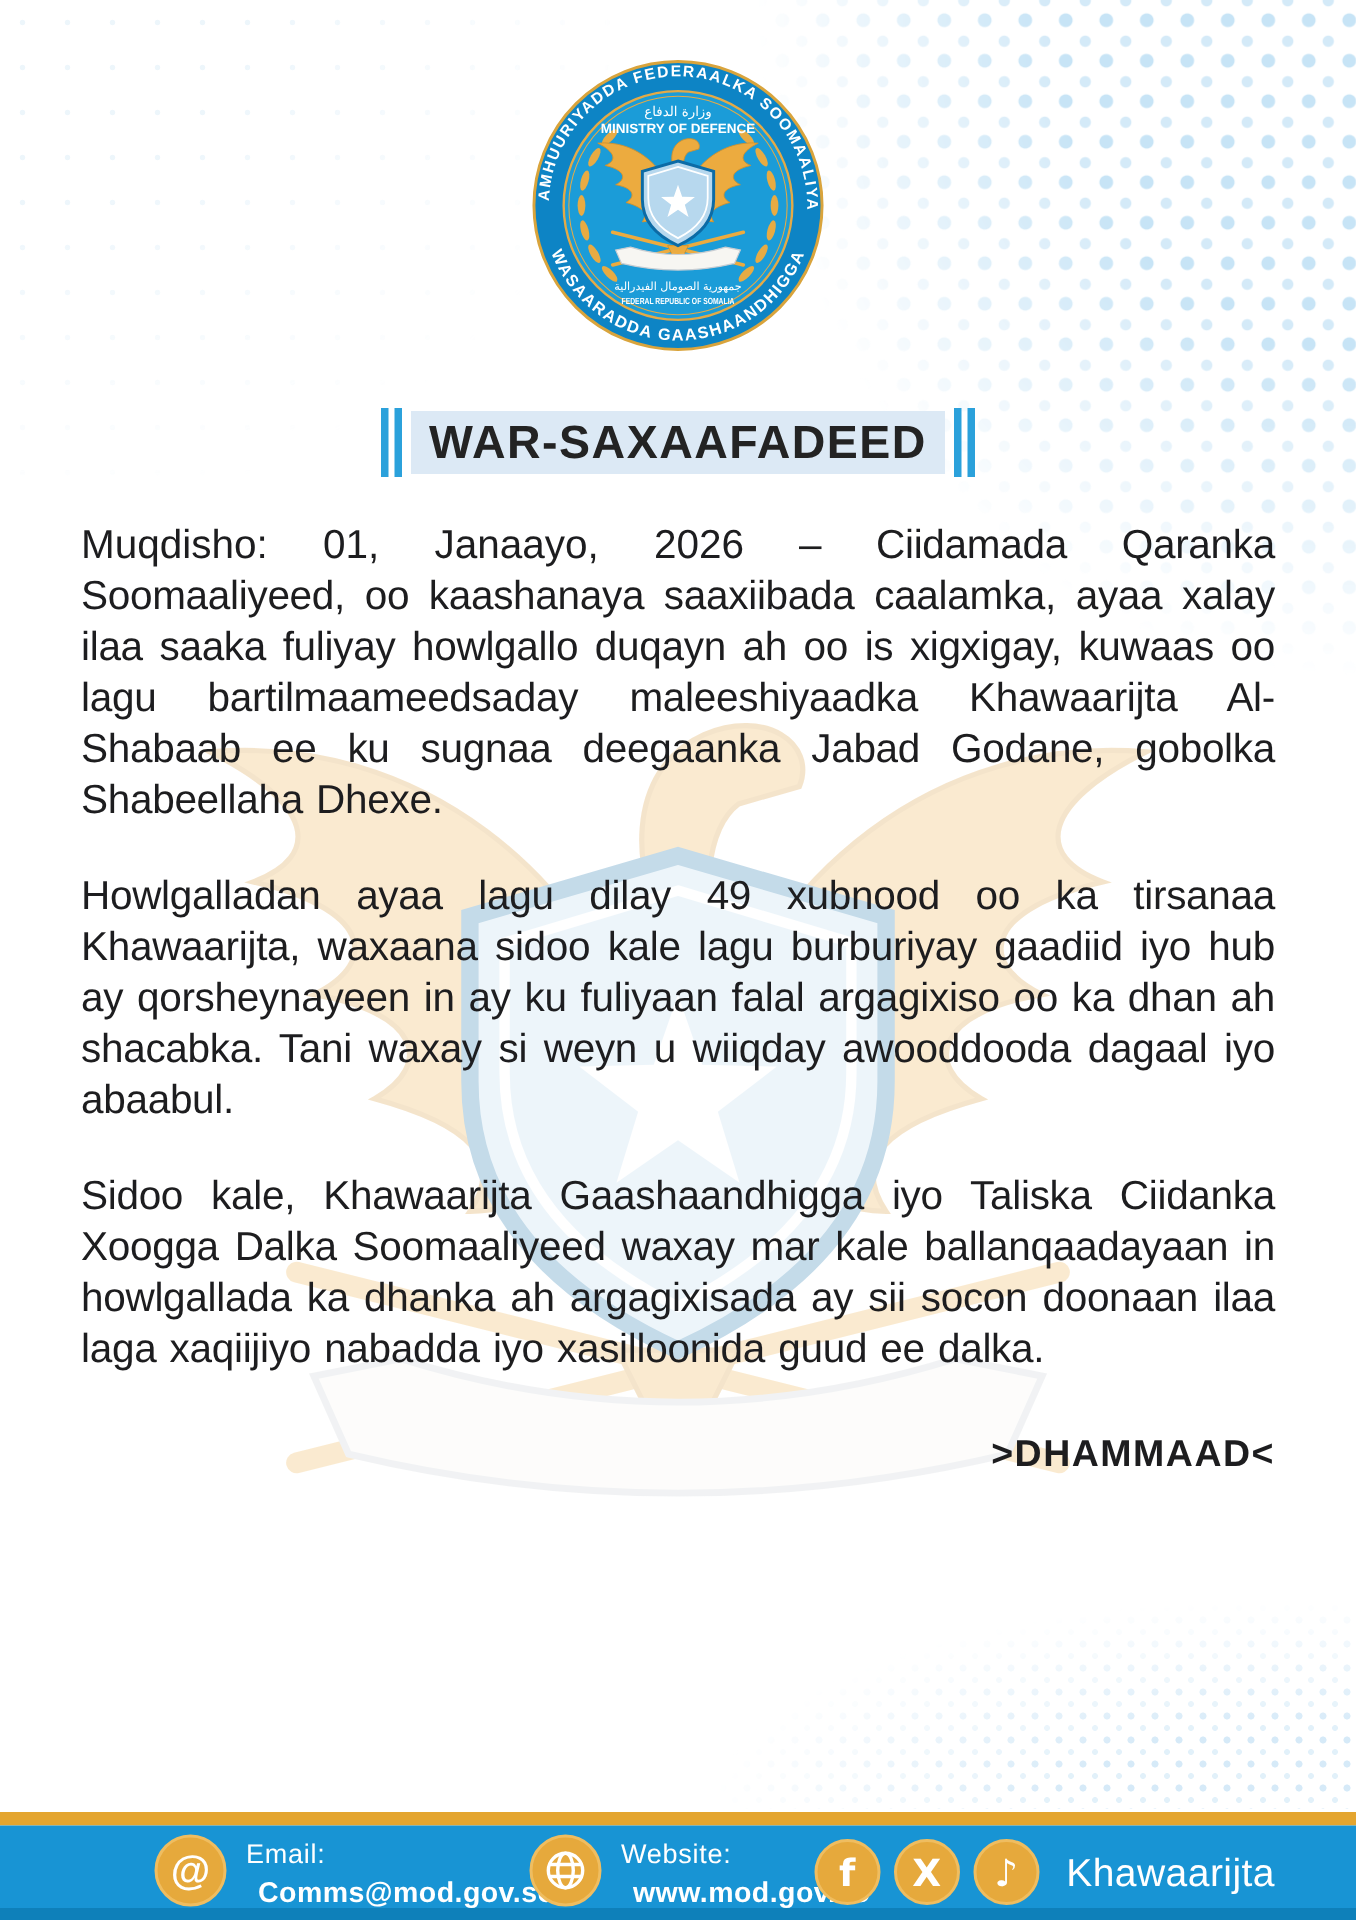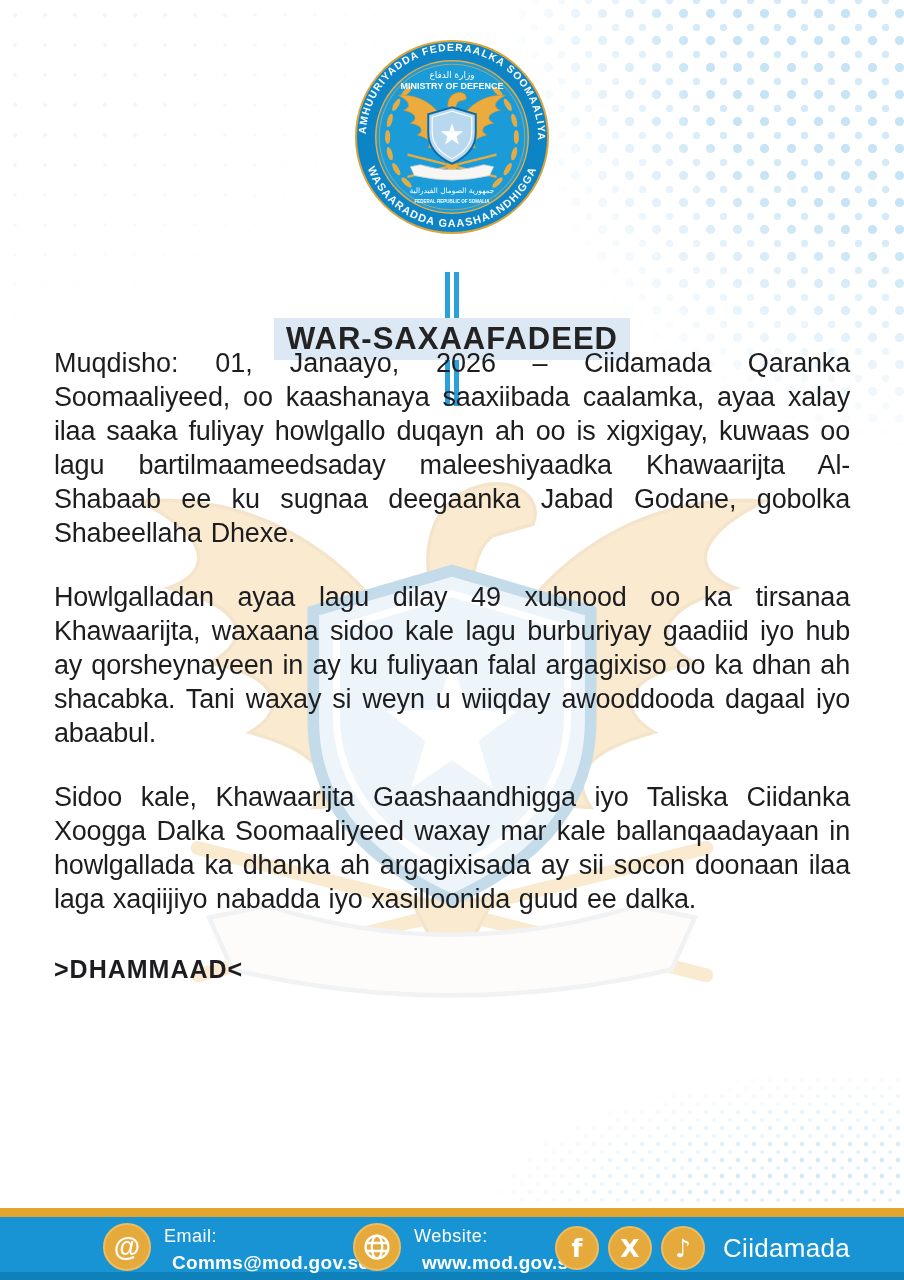--- a/index.html
+++ b/index.html
@@ -42,39 +42,39 @@
   
   .watermark { position:absolute; left:105px; top:455px; z-index:1; opacity:.24; }
 
   
   .logo-wrap { position:absolute; top:38px; left:0; right:0; display:flex; justify-content:center; z-index:2; }
   .ring-text { fill:#ffffff; font-weight:bold; font-family:"Liberation Sans", sans-serif; letter-spacing:1.2px; }
   .center-text { fill:#ffffff; text-anchor:middle; font-family:"Liberation Sans", sans-serif; }
   .arabic { font-family:"DejaVu Sans", sans-serif; }
 
   
-  .title-row { position:absolute; top:272px; left:0; right:0; display:flex; justify-content:center; align-items:center; z-index:2;flex-direction:column; }
+  .title-row { position:absolute; top:272px; left:0; right:0; display:flex; justify-content:center; align-items:center; z-index:2; }
   .tbars { display:flex; gap:4px; margin:0 6px; }
   .tbars i { display:block; width:5px; height:46px; background:#2ba1db; }
   .press-title {
     margin:0; background:#dce9f5; color:#232323;
     font-size:31px; font-weight:bold; letter-spacing:1px;
     padding:5px 12px 6px; line-height:1;
   }
 
   
   .body-copy {
     position:absolute; top:346px; left:54px; width:796px; z-index:2;
     font-size:27px; line-height:34px; letter-spacing:-0.2px; word-spacing:1.5px;
     color:#1d1d1f; text-align:justify;
   }
   .body-copy p { margin:0 0 30px; }
   .lead { font-weight:normal; letter-spacing:0; }
   .end-marker {
-    margin-top:36px; text-align:left; font-weight:bold;
+    margin-top:36px; text-align:right; font-weight:bold;
     font-size:25px; letter-spacing:1px; color:#1d1d1f;
   }
 
   
   footer { position:absolute; left:0; right:0; bottom:0; z-index:3; }
   .footer-gold { height:9px; background:#e4a52f; }
   .footer-blue { position:relative; height:55px; background:#1894d4; border-bottom:8px solid #0e80ba; }
   .f-group { position:absolute; display:flex; align-items:flex-start; gap:13px; }
   .f-email { left:103px; top:6px; }
   .f-web   { left:353px; top:6px; }
@@ -221,18 +221,18 @@
         <div class="f-text">
           <div class="f-label">Website:</div>
           <div class="f-value">www.mod.gov.so</div>
         </div>
       </div>
 
       <div class="f-group f-social">
         <span class="s-circle">f</span>
         <span class="s-circle">X</span>
         <span class="s-circle">♪</span>
-        <span class="f-handle">Ciidamada</span>
+        <span class="f-handle">Khawaarijta</span>
       </div>
 
     </div>
   </footer>
 </div>
 
 </body></html>

